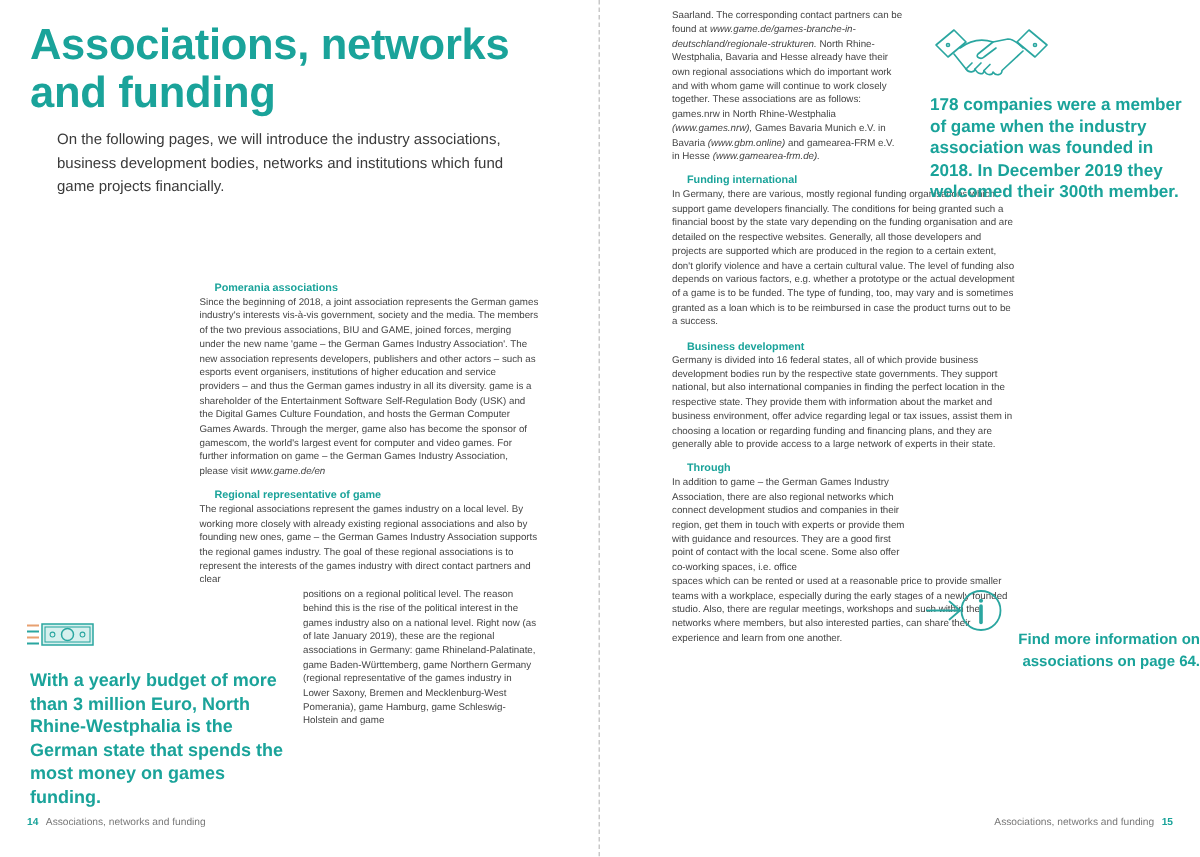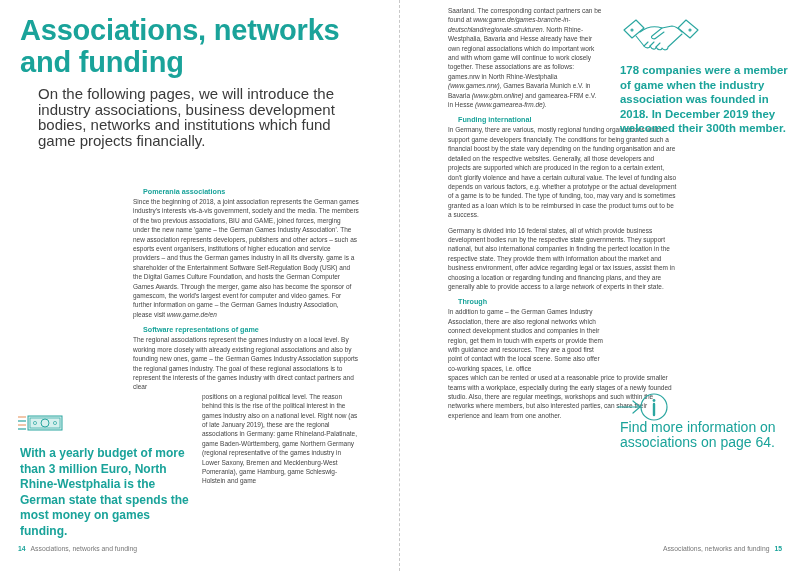--- a/index.html
+++ b/index.html
@@ -3,36 +3,36 @@
 <meta charset="utf-8">
 <style>
   * { box-sizing: border-box; margin: 0; padding: 0; }
   html, body { width: 800px; height: 571px; background: #ffffff; overflow: hidden; }
   body { position: relative; font-family: "Liberation Sans", sans-serif; color: #3a3a3a; }
 
   .spread { position: absolute; left: 0; top: 0; width: 800px; height: 571px; }
   .gutter { position: absolute; left: 399px; top: 0; width: 0; height: 571px; border-left: 1px dashed #c8c8c8; }
 
   .title { position: absolute; left: 20px; top: 14px; width: 370px; color: #1aa39a; font-weight: bold; font-size: 29px; line-height: 32px; letter-spacing: -0.2px; }
-  .intro { position: absolute; left: 38px; top: 86px; width: 300px; font-size: 15px; line-height: 15.5px; color: #3a3a3a; }
+  .intro { position: absolute; left: 38px; top: 86px; width: 300px; font-size: 10px; line-height: 15.5px; color: #3a3a3a; }
 
   .sec-head { color: #1aa39a; font-weight: bold; font-size: 7.2px; line-height: 10px; padding-left: 10px; }
   .body-text { font-size: 6.5px; line-height: 9.4px; color: #444; }
   .body-text i { font-style: italic; }
 
   .col-left { position: absolute; left: 133px; top: 187px; width: 226px; }
   .col-left .block { margin-bottom: 6px; }
   .col-left .indent-text { padding-left: 69px; }
 
   .col-right { position: absolute; left: 448px; top: 6px; width: 230px; }
   .col-right .block { margin-bottom: 6px; }
 
   .callout-left { position: absolute; left: 20px; top: 446px; width: 170px; color: #1aa39a; font-weight: bold; font-size: 12px; line-height: 15.6px; }
   .callout-right1 { position: absolute; left: 620px; top: 63px; width: 180px; color: #1aa39a; font-weight: bold; font-size: 11.4px; line-height: 14.6px; }
-  .callout-right2 { position: absolute; left: 620px; top: 420px; width: 180px; color: #1aa39a; font-weight: normal; font-size: 14px; line-height: 14.6px; }
+  .callout-right2 { position: absolute; left: 620px; top: 420px; width: 180px; color: #1aa39a; font-weight: bold; font-size: 10px; line-height: 14.6px; text-align: right; }
 
   .icon-money { position: absolute; left: 18px; top: 415px; width: 48px; height: 16px; }
   .icon-handshake { position: absolute; left: 622px; top: 16px; width: 78px; height: 42px; }
   .icon-info { position: absolute; left: 616px; top: 392px; width: 66px; height: 30px; }
 
   .footer-left { position: absolute; left: 18px; top: 545px; font-size: 6.8px; color: #777; }
   .footer-right { position: absolute; right: 18px; top: 545px; font-size: 6.8px; color: #777; }
   .pg-num { color: #1aa39a; font-weight: bold; }
   .footer-left .pg-num { margin-right: 5px; }
   .footer-right .pg-num { margin-left: 5px; }
@@ -49,21 +49,21 @@
 
   <h1 class="title">Associations, networks and funding</h1>
   <p class="intro">On the following pages, we will introduce the industry associations, business development bodies, networks and institutions which fund game projects financially.</p>
 
   <div class="col-left">
     <div class="block">
       <div class="sec-head">Pomerania associations</div>
       <p class="body-text"><span>Since the beginning of 2018, a joint association represents the German games industry's interests vis-à-vis government, society and the media. The members of the two previous associations, BIU and GAME, joined forces, merging under the new name 'game – the German Games Industry Association'. The new association represents developers, publishers and other actors – such as esports event organisers, institutions of higher education and service providers – and thus the German games industry in all its diversity. game is a shareholder of the Entertainment Software Self-Regulation Body (USK) and the Digital Games Culture Foundation, and hosts the German Computer Games Awards. Through the merger, game also has become the sponsor of gamescom, the world's largest event for computer and video games. For further information on game – the German Games Industry Association, please visit</span> <i>www.game.de/en</i></p>
     </div>
     <div class="block">
-      <div class="sec-head">Software representations of game</div>
+      <div class="sec-head">Regional representative of game</div>
       <p class="body-text">The regional associations represent the games industry on a local level. By working more closely with already existing regional associations and also by founding new ones, game – the German Games Industry Association supports the regional games industry. The goal of these regional associations is to represent the interests of the games industry with direct contact partners and clear</p>
       <p class="body-text indent-text">positions on a regional political level. The reason behind this is the rise of the political interest in the games industry also on a national level. Right now (as of late January 2019), these are the regional associations in Germany: game Rhineland-Palatinate, game Baden-Württemberg, game Northern Germany (regional representative of the games industry in Lower Saxony, Bremen and Mecklenburg-West Pomerania), game Hamburg, game Schleswig-Holstein and game</p>
     </div>
   </div>
 
   <svg class="icon-money" viewBox="0 0 48 16">
     <line x1="0" y1="2" x2="8" y2="2" stroke="#e8a070" stroke-width="1.2"></line>
     <line x1="0" y1="6" x2="8" y2="6" stroke="#2aa6a0" stroke-width="1.2"></line>
     <line x1="0" y1="10" x2="8" y2="10" stroke="#e8a070" stroke-width="1.2"></line>
     <line x1="0" y1="14" x2="8" y2="14" stroke="#2aa6a0" stroke-width="1.2"></line>
@@ -91,20 +91,21 @@
         <i>(www.gbm.online)</i>
         <span>and gamearea-FRM e.V. in Hesse</span>
         <i>(www.gamearea-frm.de).</i>
       </p>
     </div>
     <div class="block">
       <div class="sec-head">Funding international</div>
       <p class="body-text">In Germany, there are various, mostly regional funding organisations which support game developers financially. The conditions for being granted such a financial boost by the state vary depending on the funding organisation and are detailed on the respective websites. Generally, all those developers and projects are supported which are produced in the region to a certain extent, don't glorify violence and have a certain cultural value. The level of funding also depends on various factors, e.g. whether a prototype or the actual development of a game is to be funded. The type of funding, too, may vary and is sometimes granted as a loan which is to be reimbursed in case the product turns out to be a success.</p>
     </div>
     <div class="block">
+      <div class="sec-head">Business development</div>
       <p class="body-text">Germany is divided into 16 federal states, all of which provide business development bodies run by the respective state governments. They support national, but also international companies in finding the perfect location in the respective state. They provide them with information about the market and business environment, offer advice regarding legal or tax issues, assist them in choosing a location or regarding funding and financing plans, and they are generally able to provide access to a large network of experts in their state.</p>
     </div>
     <div class="block">
       <div class="sec-head">Through</div>
       <p class="body-text narrow">In addition to game – the German Games Industry Association, there are also regional networks which connect development studios and companies in their region, get them in touch with experts or provide them with guidance and resources. They are a good first point of contact with the local scene. Some also offer co-working spaces, i.e. office</p>
       <p class="body-text">spaces which can be rented or used at a reasonable price to provide smaller teams with a workplace, especially during the early stages of a newly founded studio. Also, there are regular meetings, workshops and such within the networks where members, but also interested parties, can share their experience and learn from one another.</p>
     </div>
   </div>
 
   <svg class="icon-handshake" viewBox="0 0 78 42" fill="none" stroke="#2aa6a0" stroke-width="1.1" stroke-linejoin="round" stroke-linecap="round">

